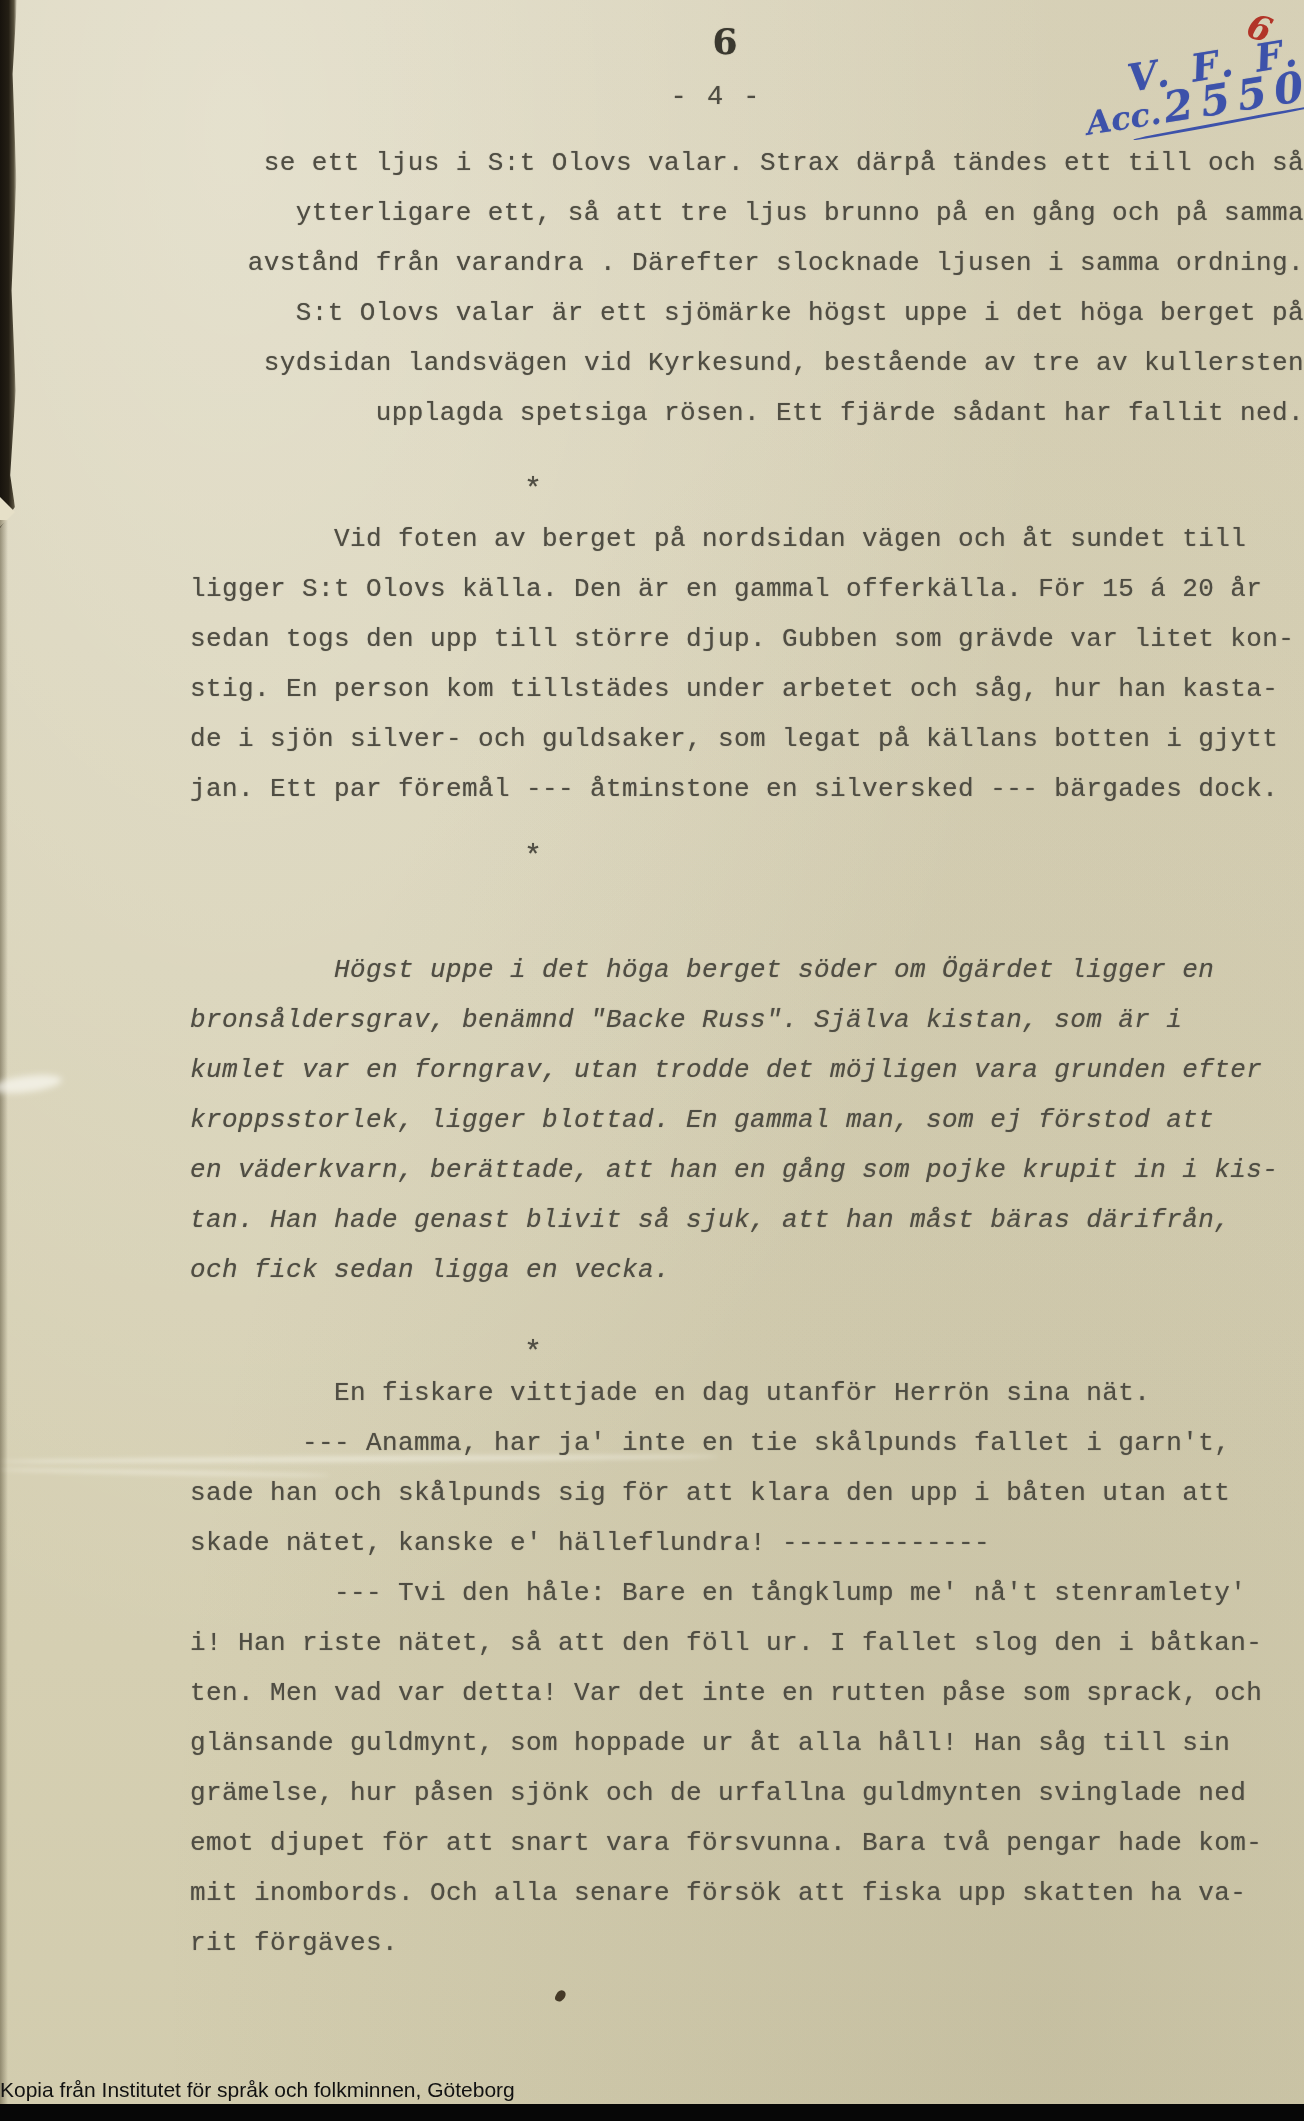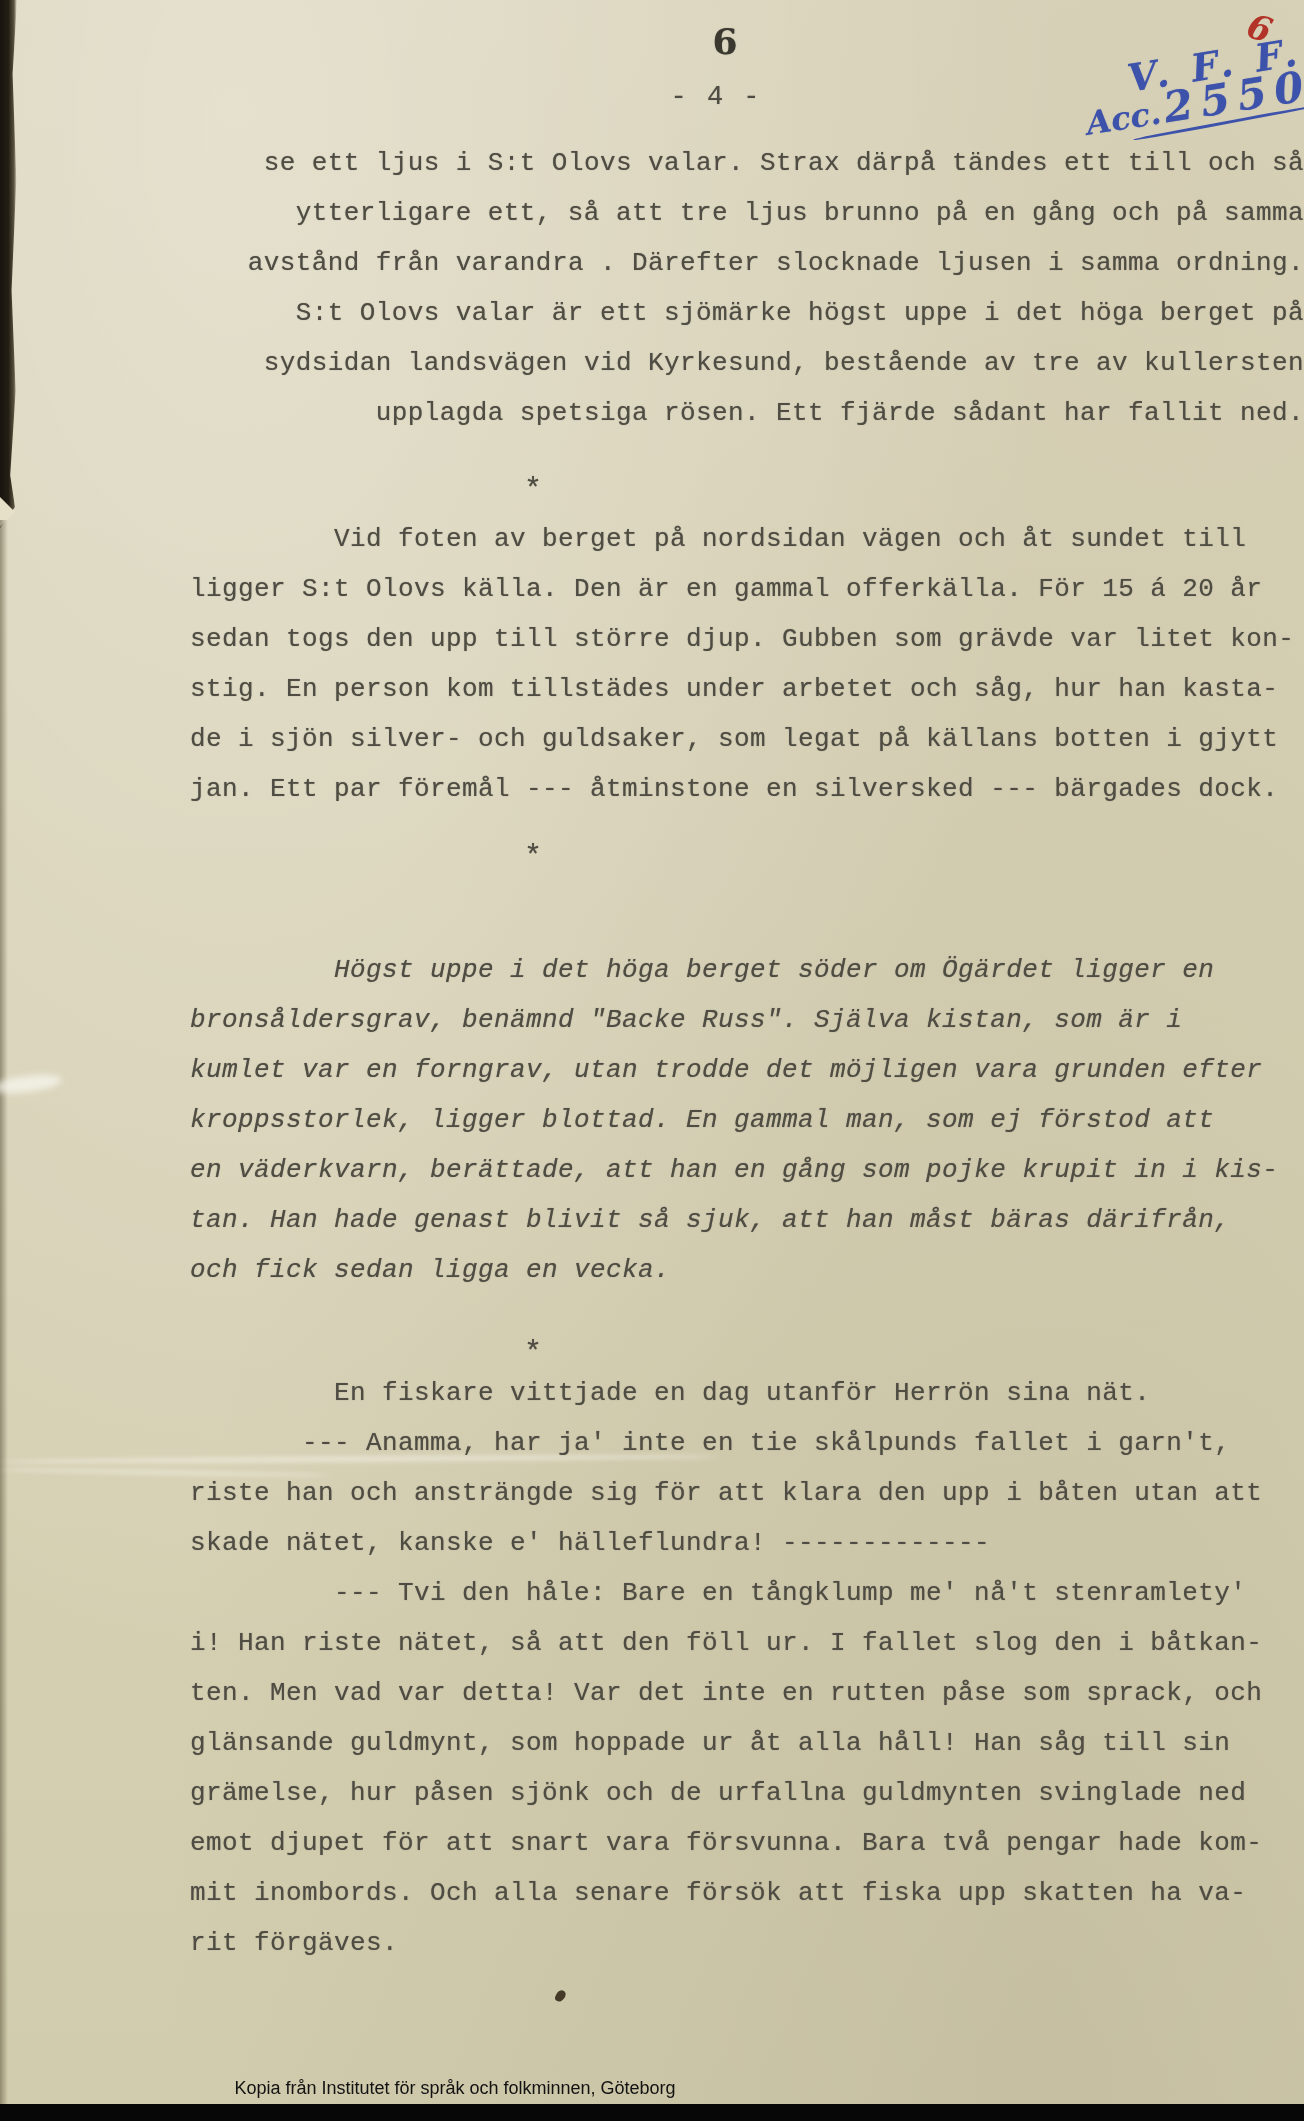--- a/index.html
+++ b/index.html
@@ -91,23 +91,23 @@
   .crease-mid2 {
     position:absolute; left:0; top:1470px; width:330px; height:5px;
     background:rgba(255,255,250,0.32); border-radius:50%;
     transform:rotate(1deg); filter:blur(2px);
   }
   .speck {
     position:absolute; left:556px; top:1990px; width:9px; height:12px;
     background:#453a28; border-radius:55% 45% 60% 40%; transform:rotate(28deg);
   }
   .footer-text {
-    position:absolute; left:0; top:2078px; width:910px; text-align:center;
+    position:absolute; left:0; top:2078px; width:910px; text-align:left;
     font-family:"Liberation Sans","DejaVu Sans",sans-serif;
-    font-size:18px; color:#121212;
+    font-size:21px; color:#121212;
   }
   .bottom-bar {
     position:absolute; left:0; top:2104px; width:1304px; height:17px; background:#070707;
   }
 </style>
 </head>
 <body>
 
 <div class="page">
 
@@ -158,21 +158,21 @@
     <div class="tline">en väderkvarn, berättade, att han en gång som pojke krupit in i kis-</div>
     <div class="tline">tan. Han hade genast blivit så sjuk, att han måst bäras därifrån,</div>
     <div class="tline">och fick sedan ligga en vecka.</div>
   </div>
 
   <div class="sep" style="top:1328px;">*</div>
 
   <div class="tpara" style="top:1368px;">
     <div class="tline">         En fiskare vittjade en dag utanför Herrön sina nät.</div>
     <div class="tline">       --- Anamma, har ja' inte en tie skålpunds fallet i garn't,</div>
-    <div class="tline">riste han och ansträngde sig för att klara den upp i båten utan att</div>
+    <div class="tline">sade han och skålpunds sig för att klara den upp i båten utan att</div>
     <div class="tline">skade nätet, kanske e' hälleflundra! -------------</div>
     <div class="tline">         --- Tvi den håle: Bare en tångklump me' nå't stenramlety'</div>
     <div class="tline">i! Han riste nätet, så att den föll ur. I fallet slog den i båtkan-</div>
     <div class="tline">ten. Men vad var detta! Var det inte en rutten påse som sprack, och</div>
     <div class="tline">glänsande guldmynt, som hoppade ur åt alla håll! Han såg till sin</div>
     <div class="tline">grämelse, hur påsen sjönk och de urfallna guldmynten svinglade ned</div>
     <div class="tline">emot djupet för att snart vara försvunna. Bara två pengar hade kom-</div>
     <div class="tline">mit inombords. Och alla senare försök att fiska upp skatten ha va-</div>
     <div class="tline">rit förgäves.</div>
   </div>

